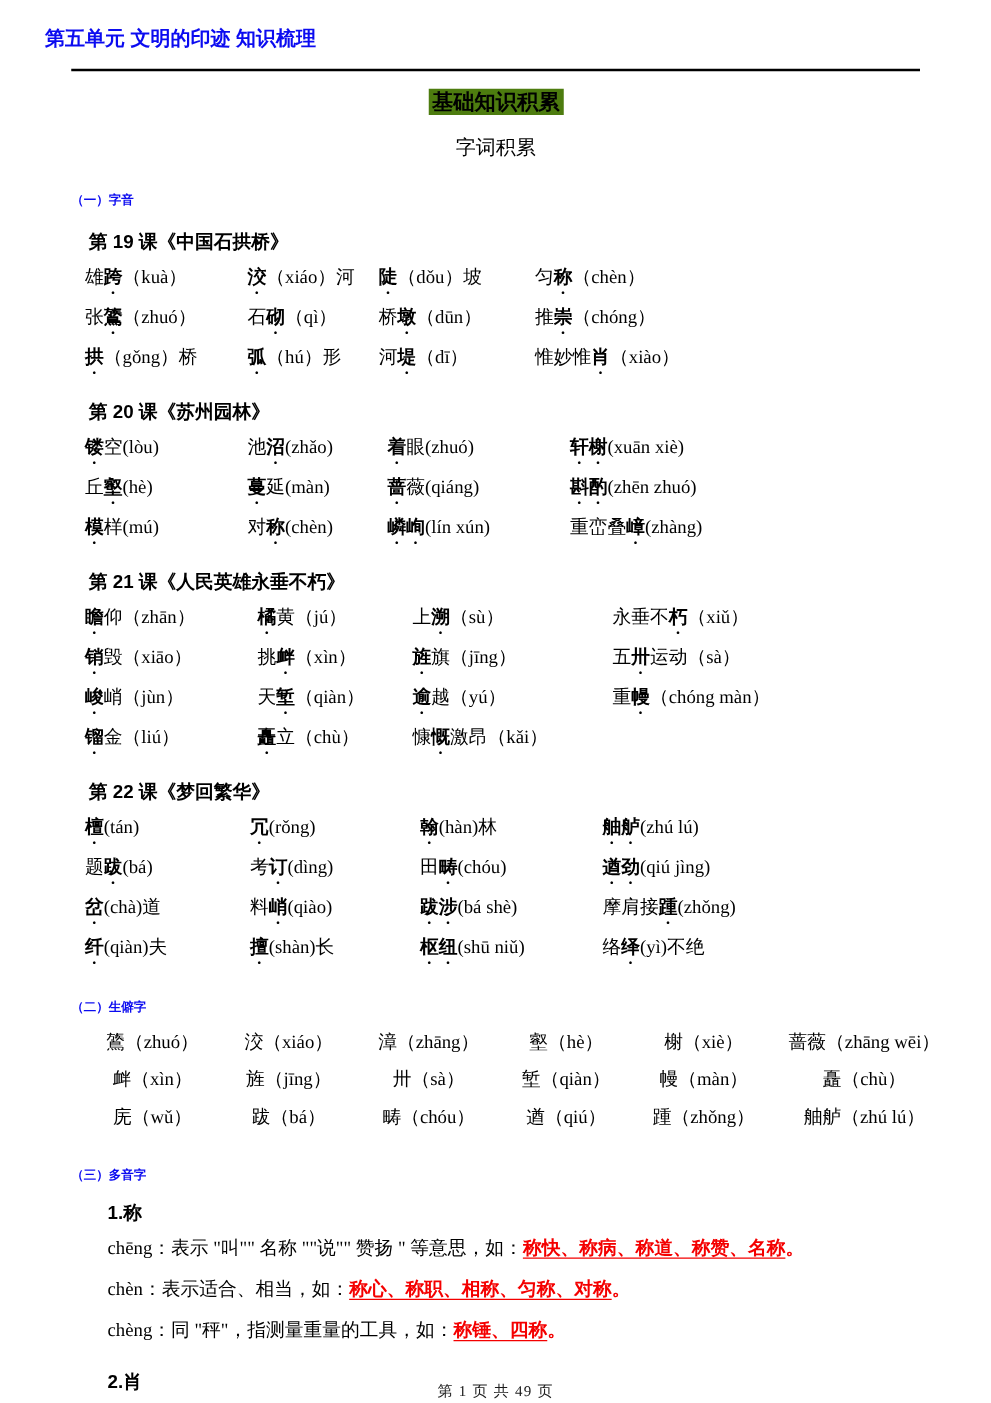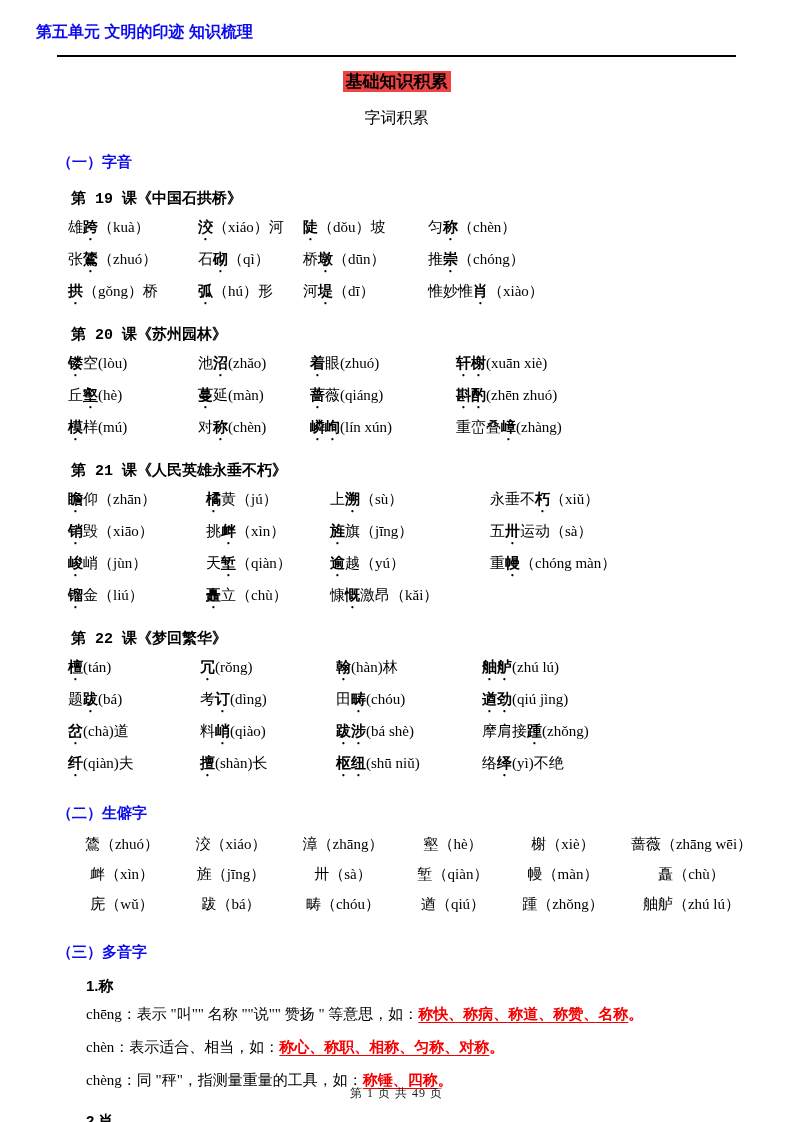--- a/index.html
+++ b/index.html
@@ -9,35 +9,35 @@
     font-size:15px;overflow:hidden;
   }
   .doc-title{
     margin:22px 36px 0;text-align:left;color:#0b0bf0;
     font-family:"Liberation Sans","DejaVu Sans",sans-serif;
     font-weight:bold;font-size:16px;line-height:20px;
   }
   .rule{border:none;border-top:2px solid #000;margin:13px 57px 0 57px;}
   .hl-heading{text-align:center;margin-top:13px;}
   .hl-heading span{
-    background:#ef4444;color:#000;font-weight:bold;font-size:17px;
+    background:#4d7c0f;color:#000;font-weight:bold;font-size:17px;
     font-family:"Liberation Sans","DejaVu Sans",sans-serif;padding:1px 3px;
   }
   .sub-heading{
     text-align:center;margin-top:15px;font-size:16px;
     font-family:"Liberation Sans","DejaVu Sans",sans-serif;
   }
   .sec-heading{
-    color:#0b0bf0;font-weight:bold;font-size:15px;
+    color:#0b0bf0;font-weight:bold;font-size:10px;
     font-family:"Liberation Sans","DejaVu Sans",sans-serif;
     margin:24px 4px 0 57px;
   }
   .lesson-title{
     font-weight:bold;font-size:15px;
-    font-family:Liberation Mono, monospace;
+    font-family:Liberation Sans, sans-serif;
     margin:17px 0 4px 71px;
   }
   .words{margin:0 30px 0 68px;}
   .word-row{display:grid;line-height:30px;}
   .l19{grid-template-columns:130px 105px 125px 1fr;font-family:Liberation Serif, serif;}
   .l20{grid-template-columns:130px 112px 146px 1fr;}
   .l21{grid-template-columns:138px 124px 160px 1fr;}
   .l22{grid-template-columns:132px 136px 146px 1fr;}
   .rare{grid-template-columns:108px 110px 114px 106px 114px 1fr;text-align:center;}
   .rare-words{margin-top:6px;}
@@ -49,21 +49,21 @@
   .mdy-label{
     font-weight:bold;font-size:15px;
     font-family:"Liberation Sans","DejaVu Sans",sans-serif;
     margin:12px 0 0 86px;line-height:24px;
   }
   .mdy-lines{margin:0 36px 0 86px;}
   .mdy-line{margin:0;line-height:33px;font-size:15px;}
   .red-ul{color:#f40000;font-weight:bold;text-decoration:underline;text-underline-offset:3px;}
   .red{color:#f40000;font-weight:bold;}
   .page-footer{
-    position:absolute;left:0;right:0;bottom:20px;text-align:center;
+    position:absolute;left:0;right:0;bottom:0;text-align:center;
     font-size:12px;color:#1a1a1a;letter-spacing:1px;
   }
 </style>
 </head>
 <body>
 
 <div class="doc-title">第五单元 文明的印迹 知识梳理</div>
 <hr class="rule">
 <div class="hl-heading">
   <span>基础知识积累</span>

